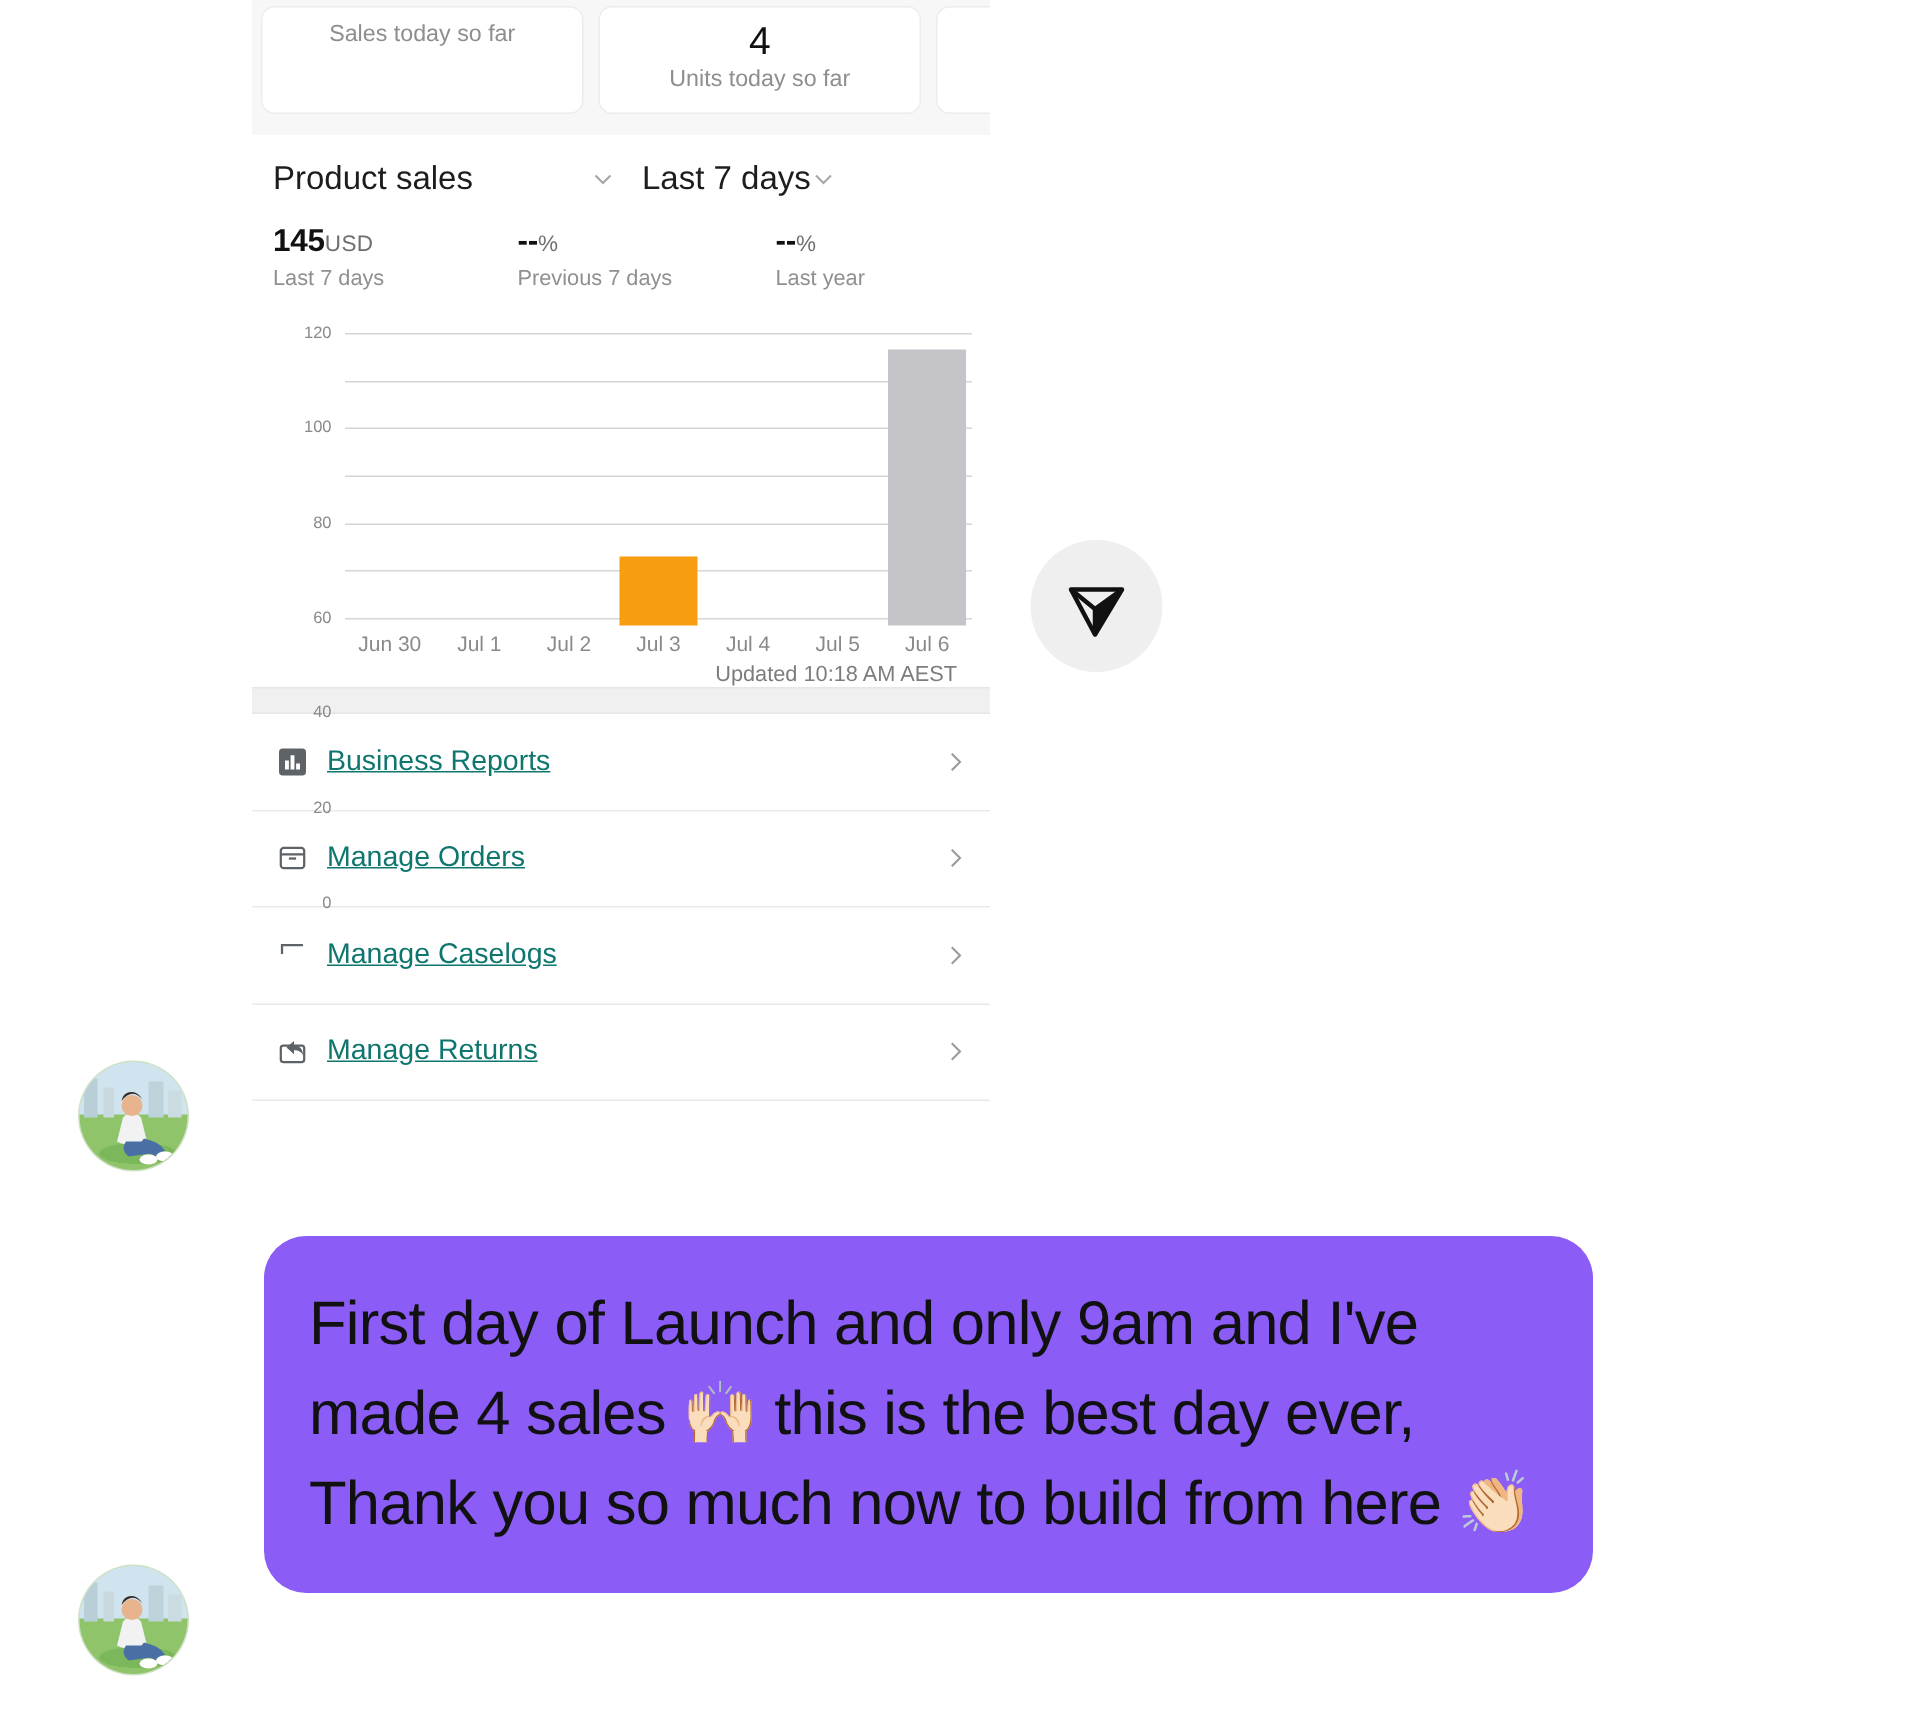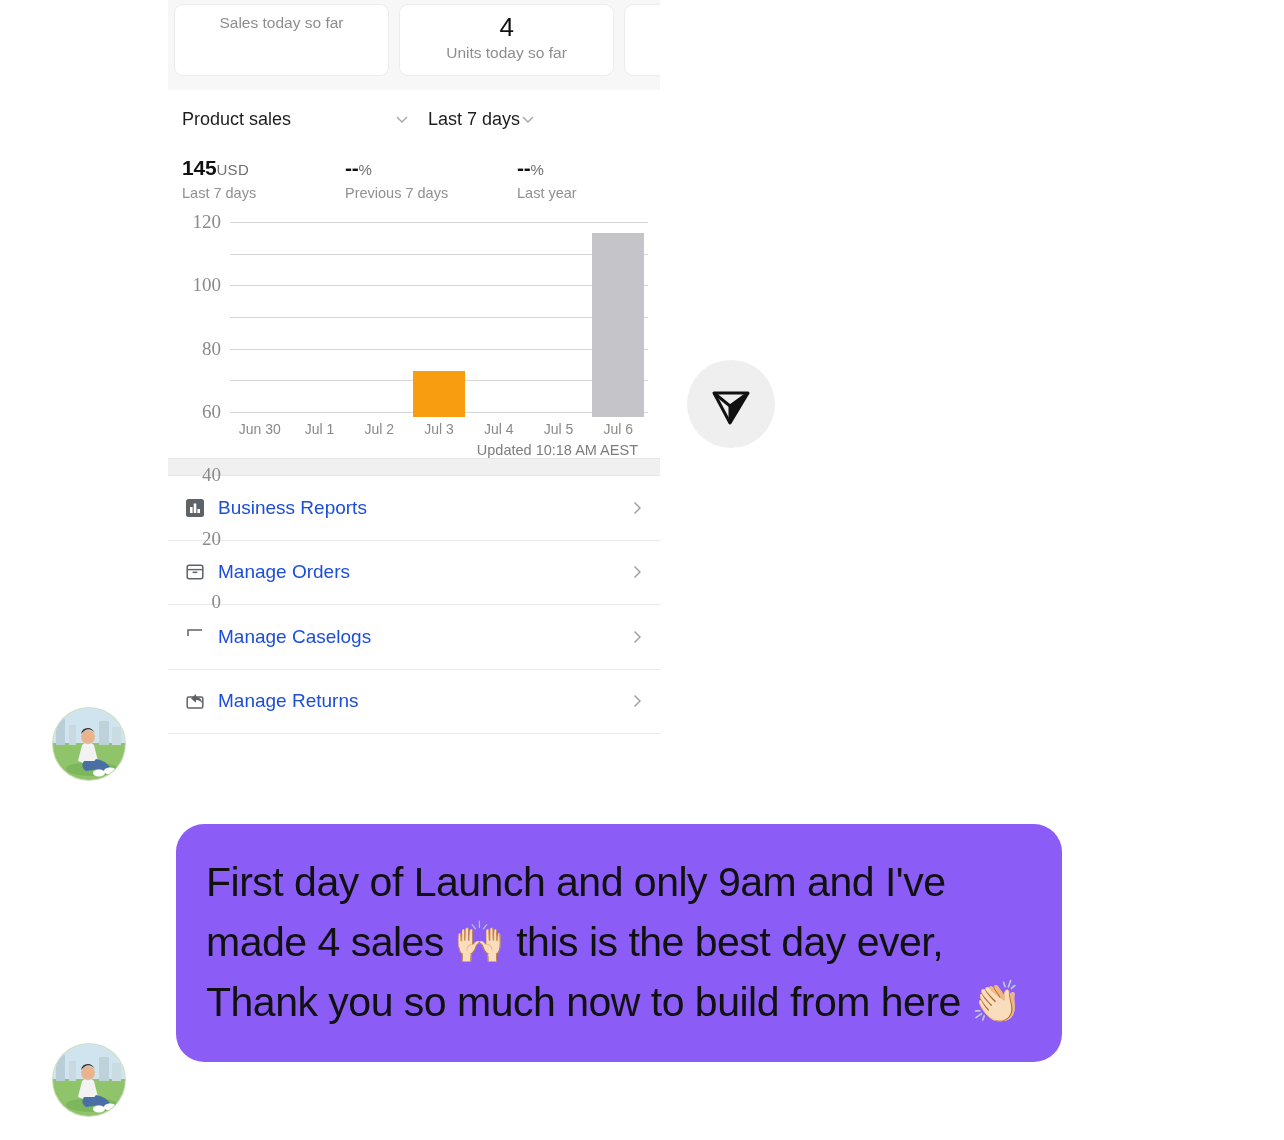--- a/index.html
+++ b/index.html
@@ -77,37 +77,36 @@
   }
   .panel-header {
     display: flex;
     align-items: center;
     height: 54px;
     padding-top: 4px;
   }
   .sel {
     display: flex;
     align-items: center;
-    font-size: 18px;
+    font-size: 22px;
     color: #1d1d1d;
   }
   .sel.one { width: 246px; }
   .chev {
     margin-left: auto;
     margin-right: 18px;
     width: 16px; height: 16px;
     display: inline-block;
   }
   .chev svg { display: block; }
 
   .metrics {
     display: flex;
     padding-top: 4px;
     height: 66px;
-    align-items: center;
   }
   .metric { flex: 0 0 auto; }
   .metric.m1 { width: 163px; }
   .metric.m2 { width: 172px; }
   .metric.m3 { width: 150px; }
   .metric-val {
     font-size: 21px;
     color: #111111;
     font-weight: 700;
     letter-spacing: -0.2px;
@@ -144,24 +143,23 @@
     left: 0;
     width: 100%;
     height: 1px;
     background: #d6d6d6;
   }
   .ytick {
     position: absolute;
     right: 100%;
     margin-right: 9px;
     transform: translateY(-50%);
-    font-size: 19px;
+    font-size: 11px;
     color: #8a8a8a;
     white-space: nowrap;
-    font-family: Liberation Serif, serif;
   }
   .bars {
     position: absolute;
     left: 0; right: 0; bottom: 0;
     height: 190px;
     display: flex;
   }
   .bcol {
     flex: 1 1 0;
     display: flex;
@@ -211,21 +209,22 @@
   }
   .menu-icon {
     width: 22px; height: 22px;
     margin-right: 12px;
     flex: 0 0 auto;
     display: flex; align-items: center; justify-content: center;
     color: #555a5f;
   }
   .menu-label {
     font-size: 19px;
-    color: #1d4ed8;
+    color: #0f766e;
+    text-decoration: underline;
   }
   .menu-caret {
     margin-left: auto;
     width: 14px; height: 14px;
     color: #9a9a9a;
   }
 
   
   .send-btn {
     position: absolute;

